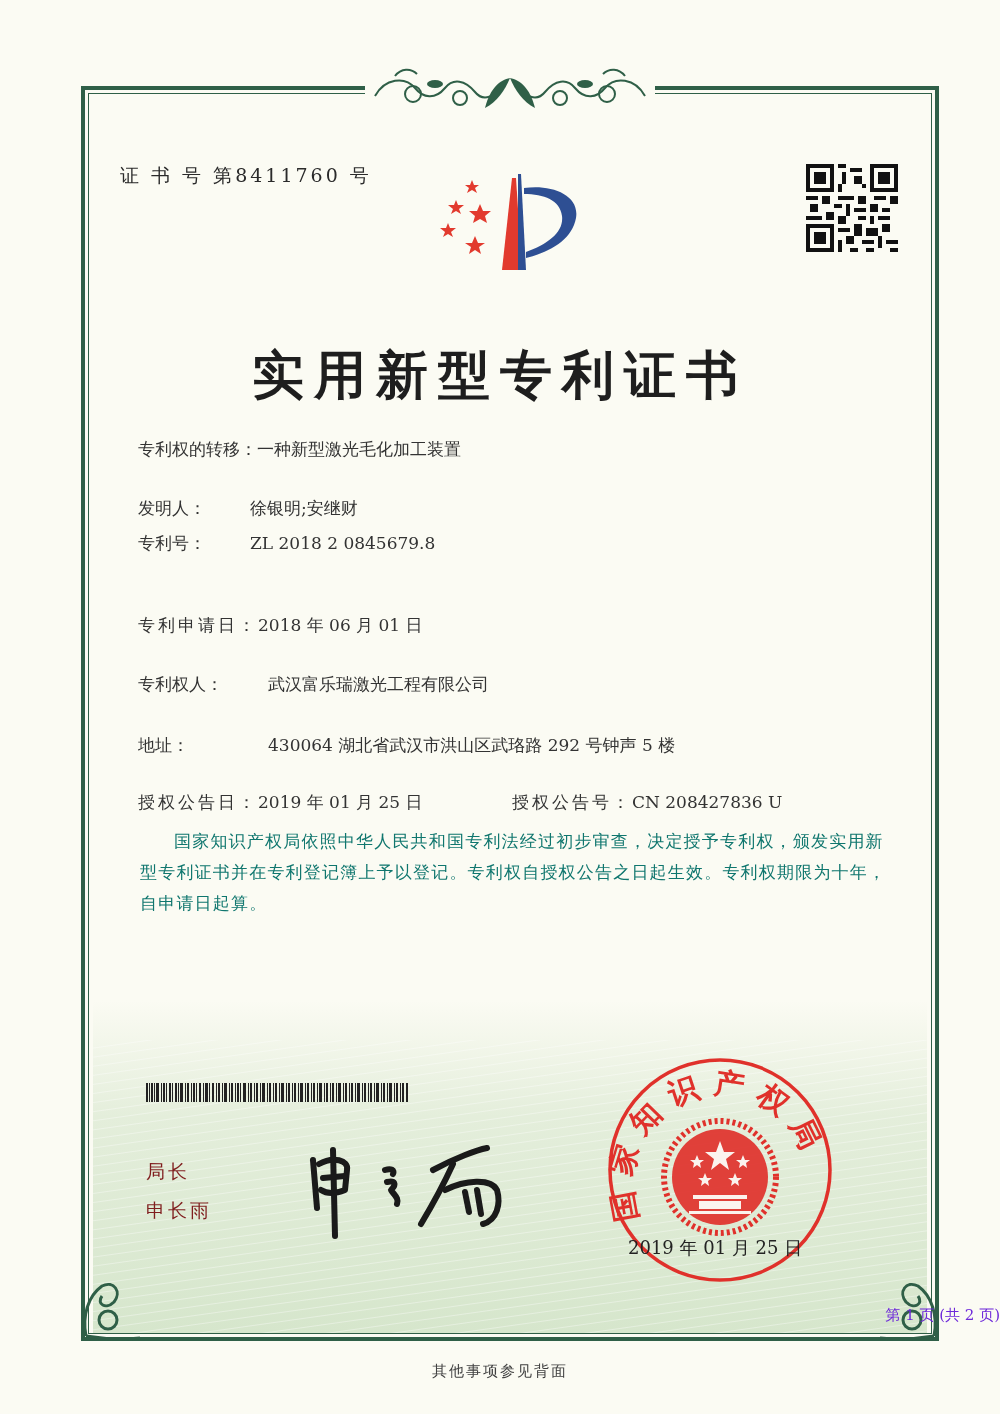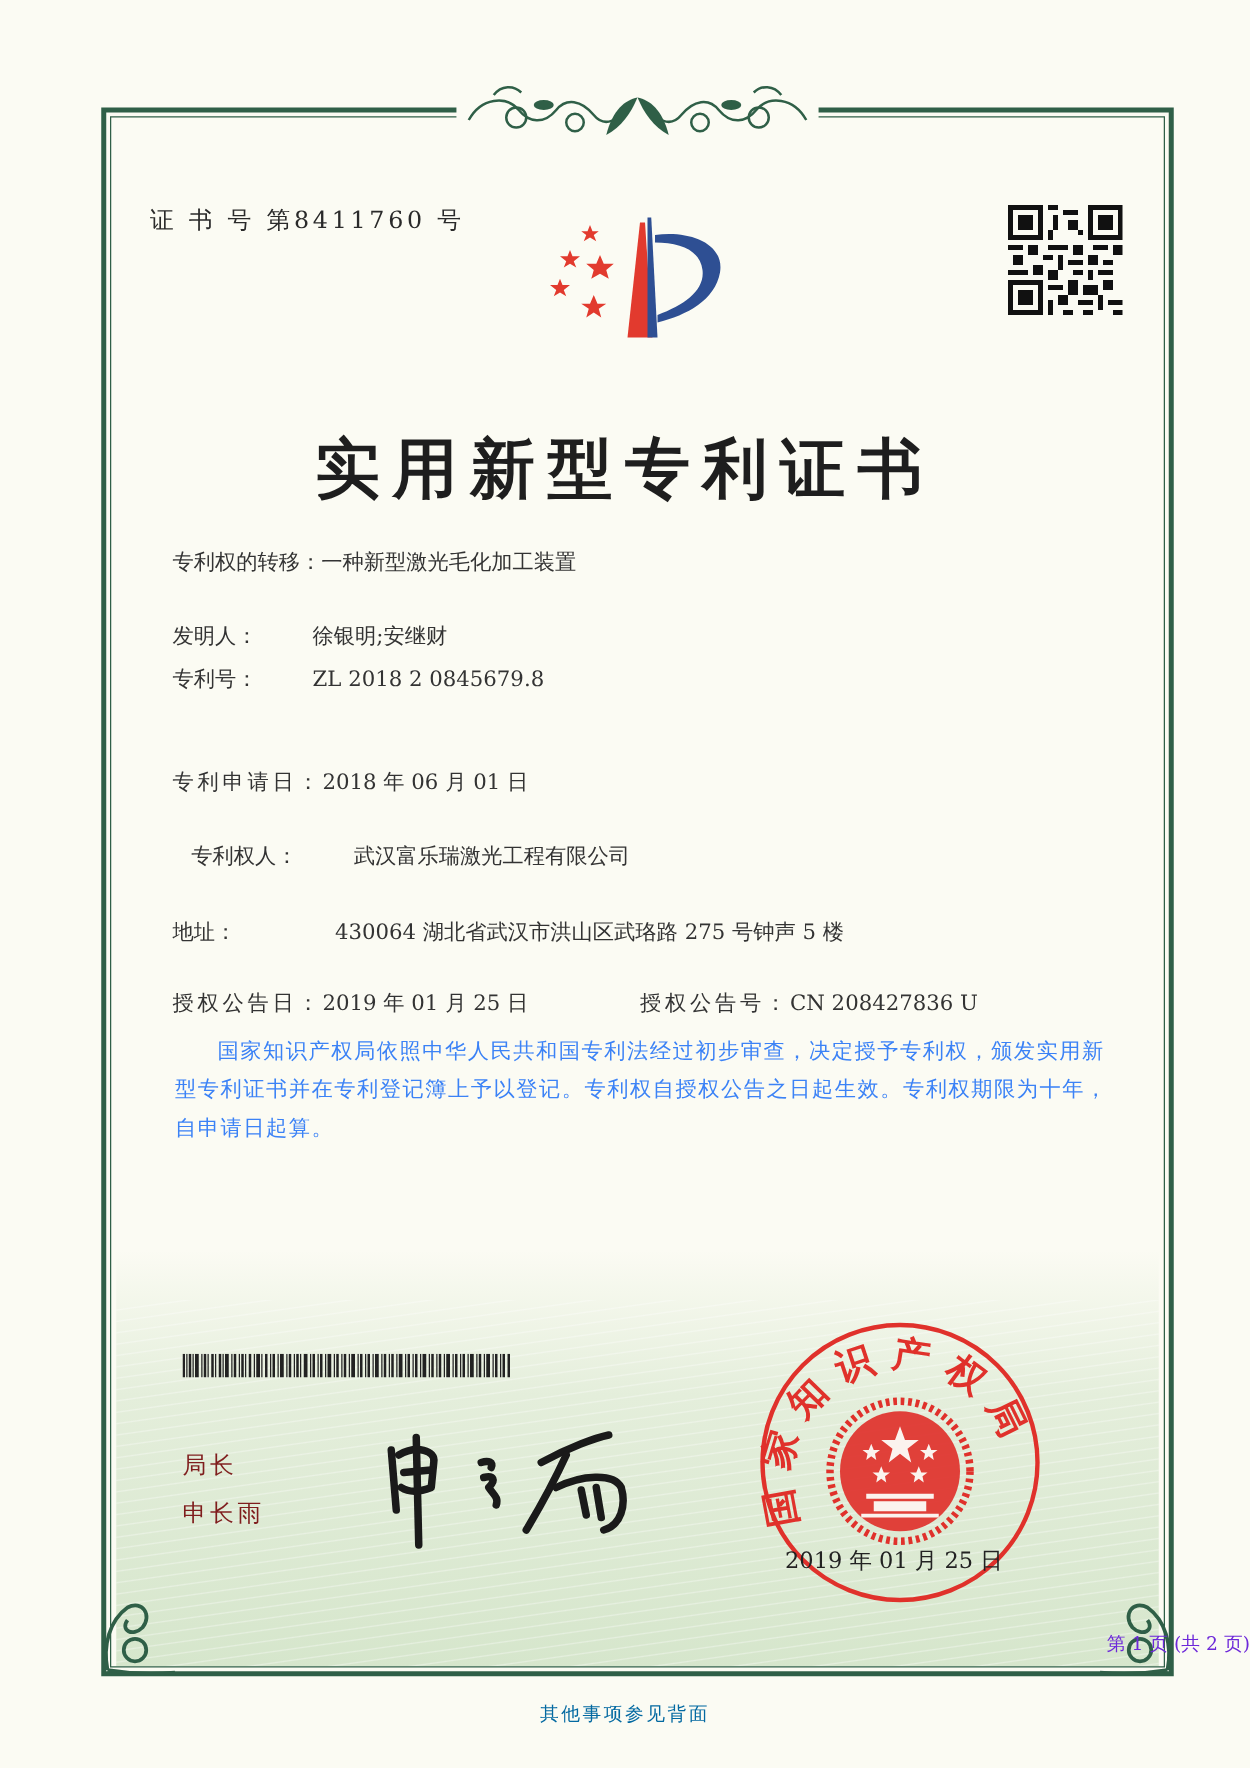--- a/index.html
+++ b/index.html
@@ -34,29 +34,29 @@
   .qr { position: absolute; left: 806px; top: 164px; width: 92px; height: 88px; }
   .title {
     position: absolute; left: 0; width: 1000px; top: 305px; text-align: center;
     font-size: 52px; letter-spacing: 10px; font-weight: bold; color: #1e1e1e;
     font-family: "DejaVu Sans", sans-serif;
     margin-top: 36px;
   }
   .field { position: absolute; left: 138px; font-size: 17px; white-space: nowrap; color: #333; }
   .field .lbl { display: inline-block; }
   .lbl-spread { display: inline-flex; justify-content: space-between; width: 112px; }
-  .para { position: absolute; left: 140px; width: 750px; font-size: 17px; line-height: 31px; color: #3b82f6; letter-spacing: 1.2px; }
+  .para { position: absolute; left: 140px; width: 750px; font-size: 17px; line-height: 31px; color: #0f766e; letter-spacing: 1.2px; }
   .para p { margin: 0; text-indent: 34px; }
   .barcode { position: absolute; left: 146px; top: 1083px; width: 262px; height: 19px; }
   .director { position: absolute; left: 146px; font-size: 19px; color: #7f1d1d; font-family: Liberation Sans, sans-serif; letter-spacing: 3px; }
   .signature { position: absolute; left: 305px; top: 1140px; width: 210px; height: 100px; }
   .seal { position: absolute; left: 605px; top: 1055px; width: 230px; height: 230px; }
   .seal-date { position: absolute; left: 628px; top: 1236px; font-size: 18px; color: #222; }
   .page-no { position: absolute; left: 0; width: 1000px; top: 1306px; text-align: right; font-size: 15px; color: #6d28d9; }
-  .footer-note { position: absolute; left: 0; width: 1000px; top: 1362px; text-align: center; font-size: 15px; color: #0369a1; letter-spacing: 2px; }
+  .footer-note { position: absolute; left: 0; width: 1000px; top: 1362px; text-align: center; font-size: 15px; color: #404040; letter-spacing: 2px; }
 </style>
 </head>
 <body>
 
 <div class="bottom-tint"></div>
 <div class="waves"></div>
 <div class="frame-outer"></div>
 <div class="frame-inner"></div>
 
 <svg class="ornament-top" viewBox="0 0 290 58">
@@ -181,29 +181,29 @@
   <span class="lbl lbl-spread">
     <span>专</span><span>利</span><span><span>号</span><span>：</span></span>
   </span><span>ZL 2018 2 0845679.8</span>
 </div>
 
 <div class="field" style="top:614px;">
   <span class="lbl" style="letter-spacing:3px;">专利申请日：</span><span>2018 年 06 月 01 日</span>
 </div>
 
 <div class="field" style="top:673px;">
-  <span class="lbl lbl-spread" style="width:130px;margin-left:15px;">
+  <span class="lbl lbl-spread" style="width:130px;">
     <span>专</span><span>利</span><span>权</span><span><span>人</span><span>：</span></span>
   </span><span>武汉富乐瑞激光工程有限公司</span>
 </div>
 
 <div class="field" style="top:734px;">
   <span class="lbl lbl-spread" style="width:130px;">
     <span>地</span><span><span>址</span><span>：</span></span>
-  </span><span>430064 湖北省武汉市洪山区武珞路 275 号钟声 5 楼</span>
+  </span><span>430064 湖北省武汉市洪山区武珞路 292 号钟声 5 楼</span>
 </div>
 
 <div class="field" style="top:791px;">
   <span class="lbl" style="letter-spacing:3px;">授权公告日：</span><span>2019 年 01 月 25 日</span>
 </div>
 
 <div class="field" style="top:791px; left:512px;">
   <span class="lbl" style="letter-spacing:3px;">授权公告号：</span><span>CN 208427836 U</span>
 </div>
 

